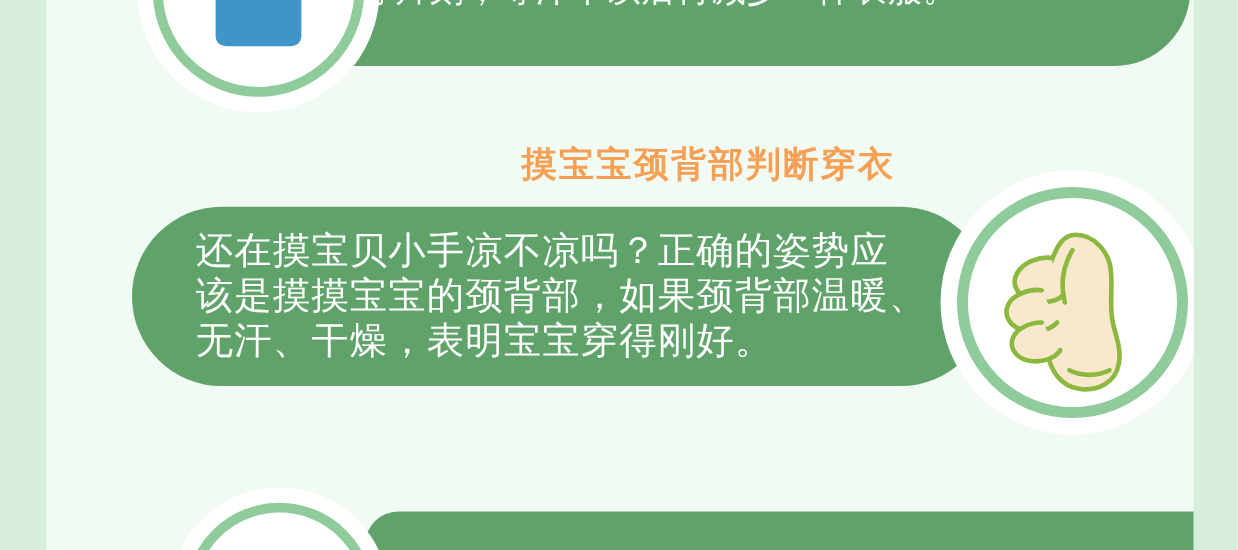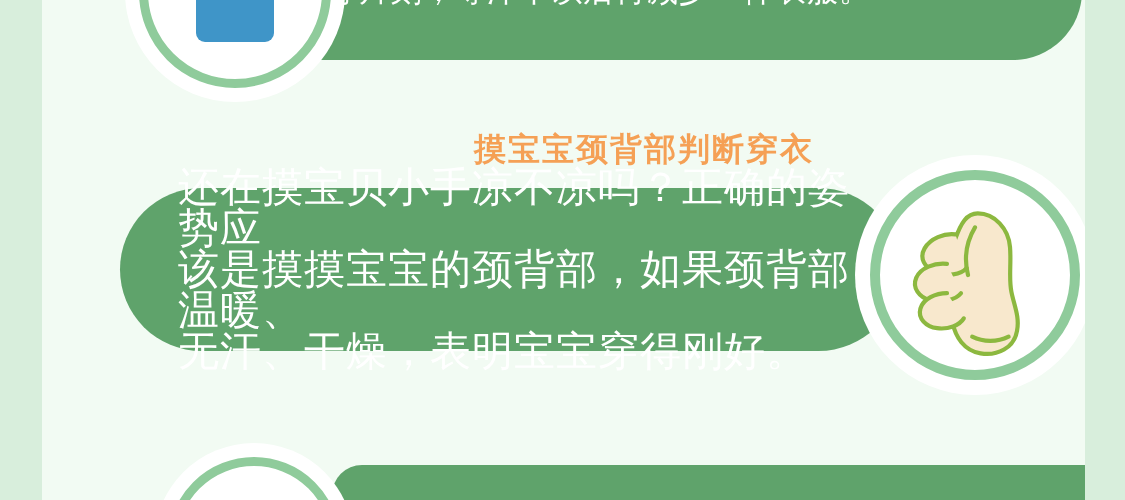--- a/index.html
+++ b/index.html
@@ -54,21 +54,21 @@
   
   #bubble-mid{
     left:78px; top:188px;
     width:780px; height:163px;
     border-radius:82px;
     padding-left:58px;
     padding-right:18px;
     align-items:center;
   }
   #bubble-mid .bubble-text{
-    font-size:41px;
+    font-size:34px;
     line-height:41px;
   }
 
   
   #bubble-bottom{
     left:290px; top:465px;
     width:840px; height:120px;
     border-radius:30px 30px 0 0;
   }
 

